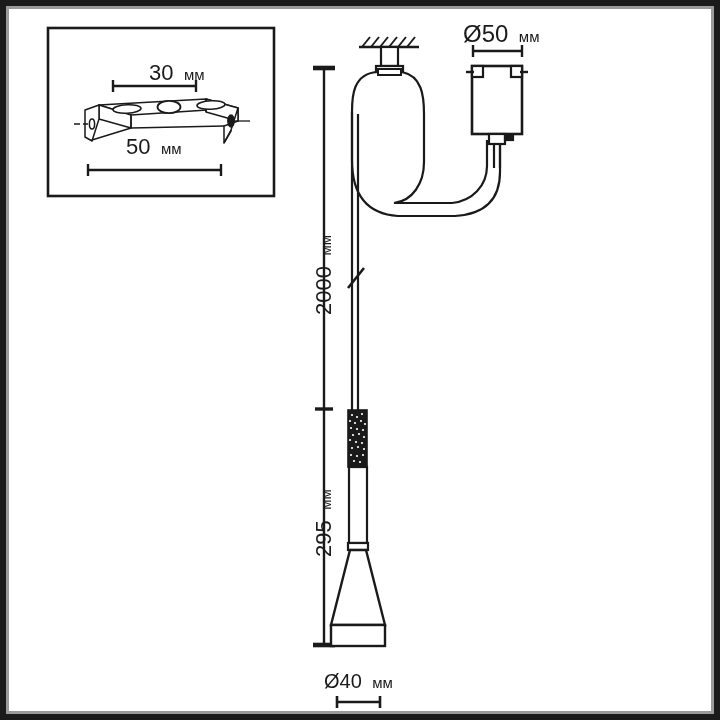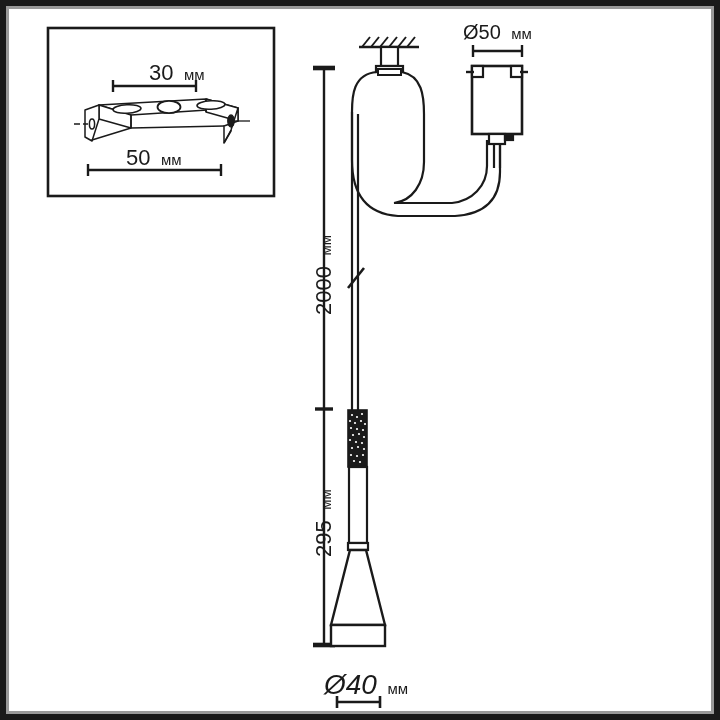--- a/index.html
+++ b/index.html
@@ -266,38 +266,38 @@
       <line x1="380" y1="696" x2="380" y2="708" stroke-width="2.6"></line>
     </g>
 
   </svg>
 
   <div class="lbl" style="left:149px; top:62px;">
     <span class="lbl-num">30</span>
     <span class="lbl-unit" style="margin-left:6px;">мм</span>
   </div>
 
-  <div class="lbl" style="left:126px; top:147px;">
+  <div class="lbl" style="left:126px; top:136px;">
     <span class="lbl-num">50</span>
     <span class="lbl-unit" style="margin-left:6px;">мм</span>
   </div>
 
   <div class="lbl" style="left:463px; top:22px;">
-    <span class="lbl-num" style="font-size:20px;">Ø50</span>
+    <span class="lbl-num" style="font-size:24px;">Ø50</span>
     <span class="lbl-unit" style="margin-left:6px;">мм</span>
   </div>
 
   <div class="lbl rot" style="left:313px; top:315px;">
     <span class="lbl-num">2000</span>
     <span class="lbl-unit" style="margin-left:6px;">мм</span>
   </div>
 
   <div class="lbl rot" style="left:313px; top:557px;">
     <span class="lbl-num">295</span>
     <span class="lbl-unit" style="margin-left:6px;">мм</span>
   </div>
 
   <div class="lbl" style="left:324px; top:671px;">
-    <span class="lbl-num" style="font-size:28px;font-style:italic;">Ø40</span>
+    <span class="lbl-num" style="font-size:20px;">Ø40</span>
     <span class="lbl-unit" style="margin-left:6px;">мм</span>
   </div>
 
 </div>
 
 </body></html>

